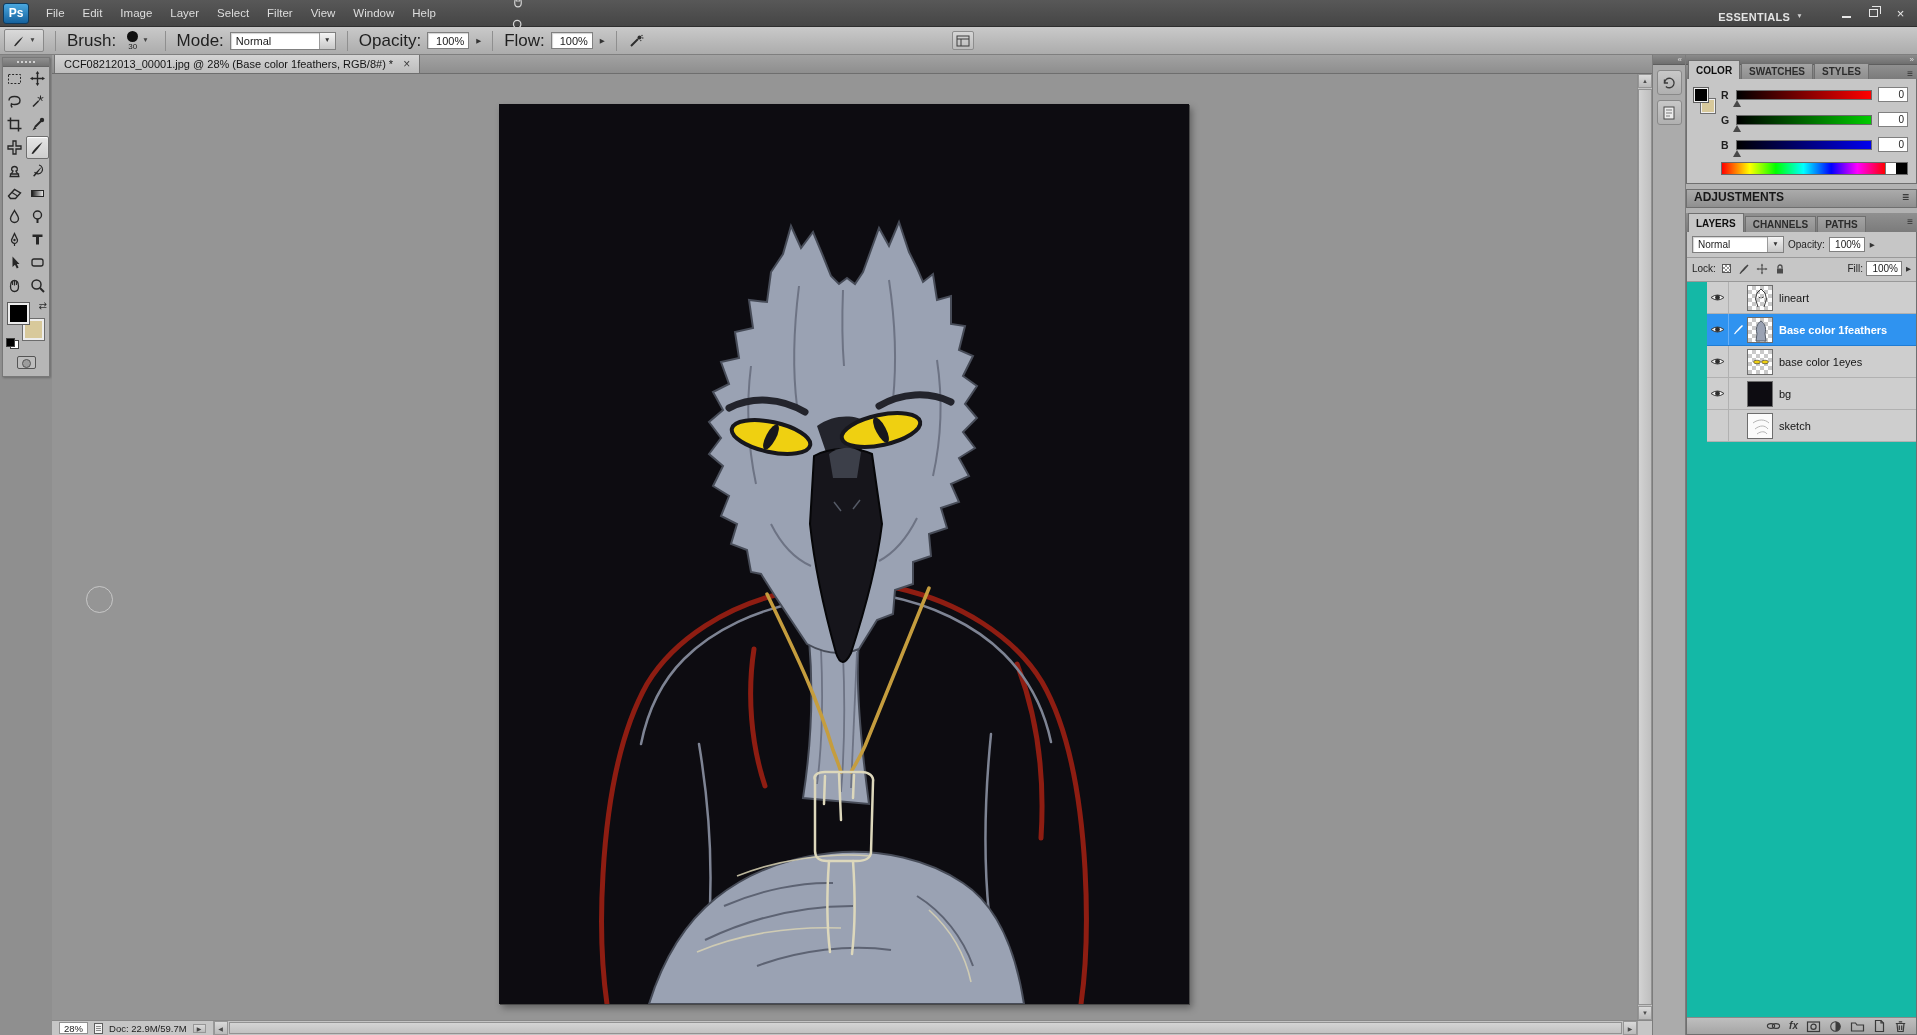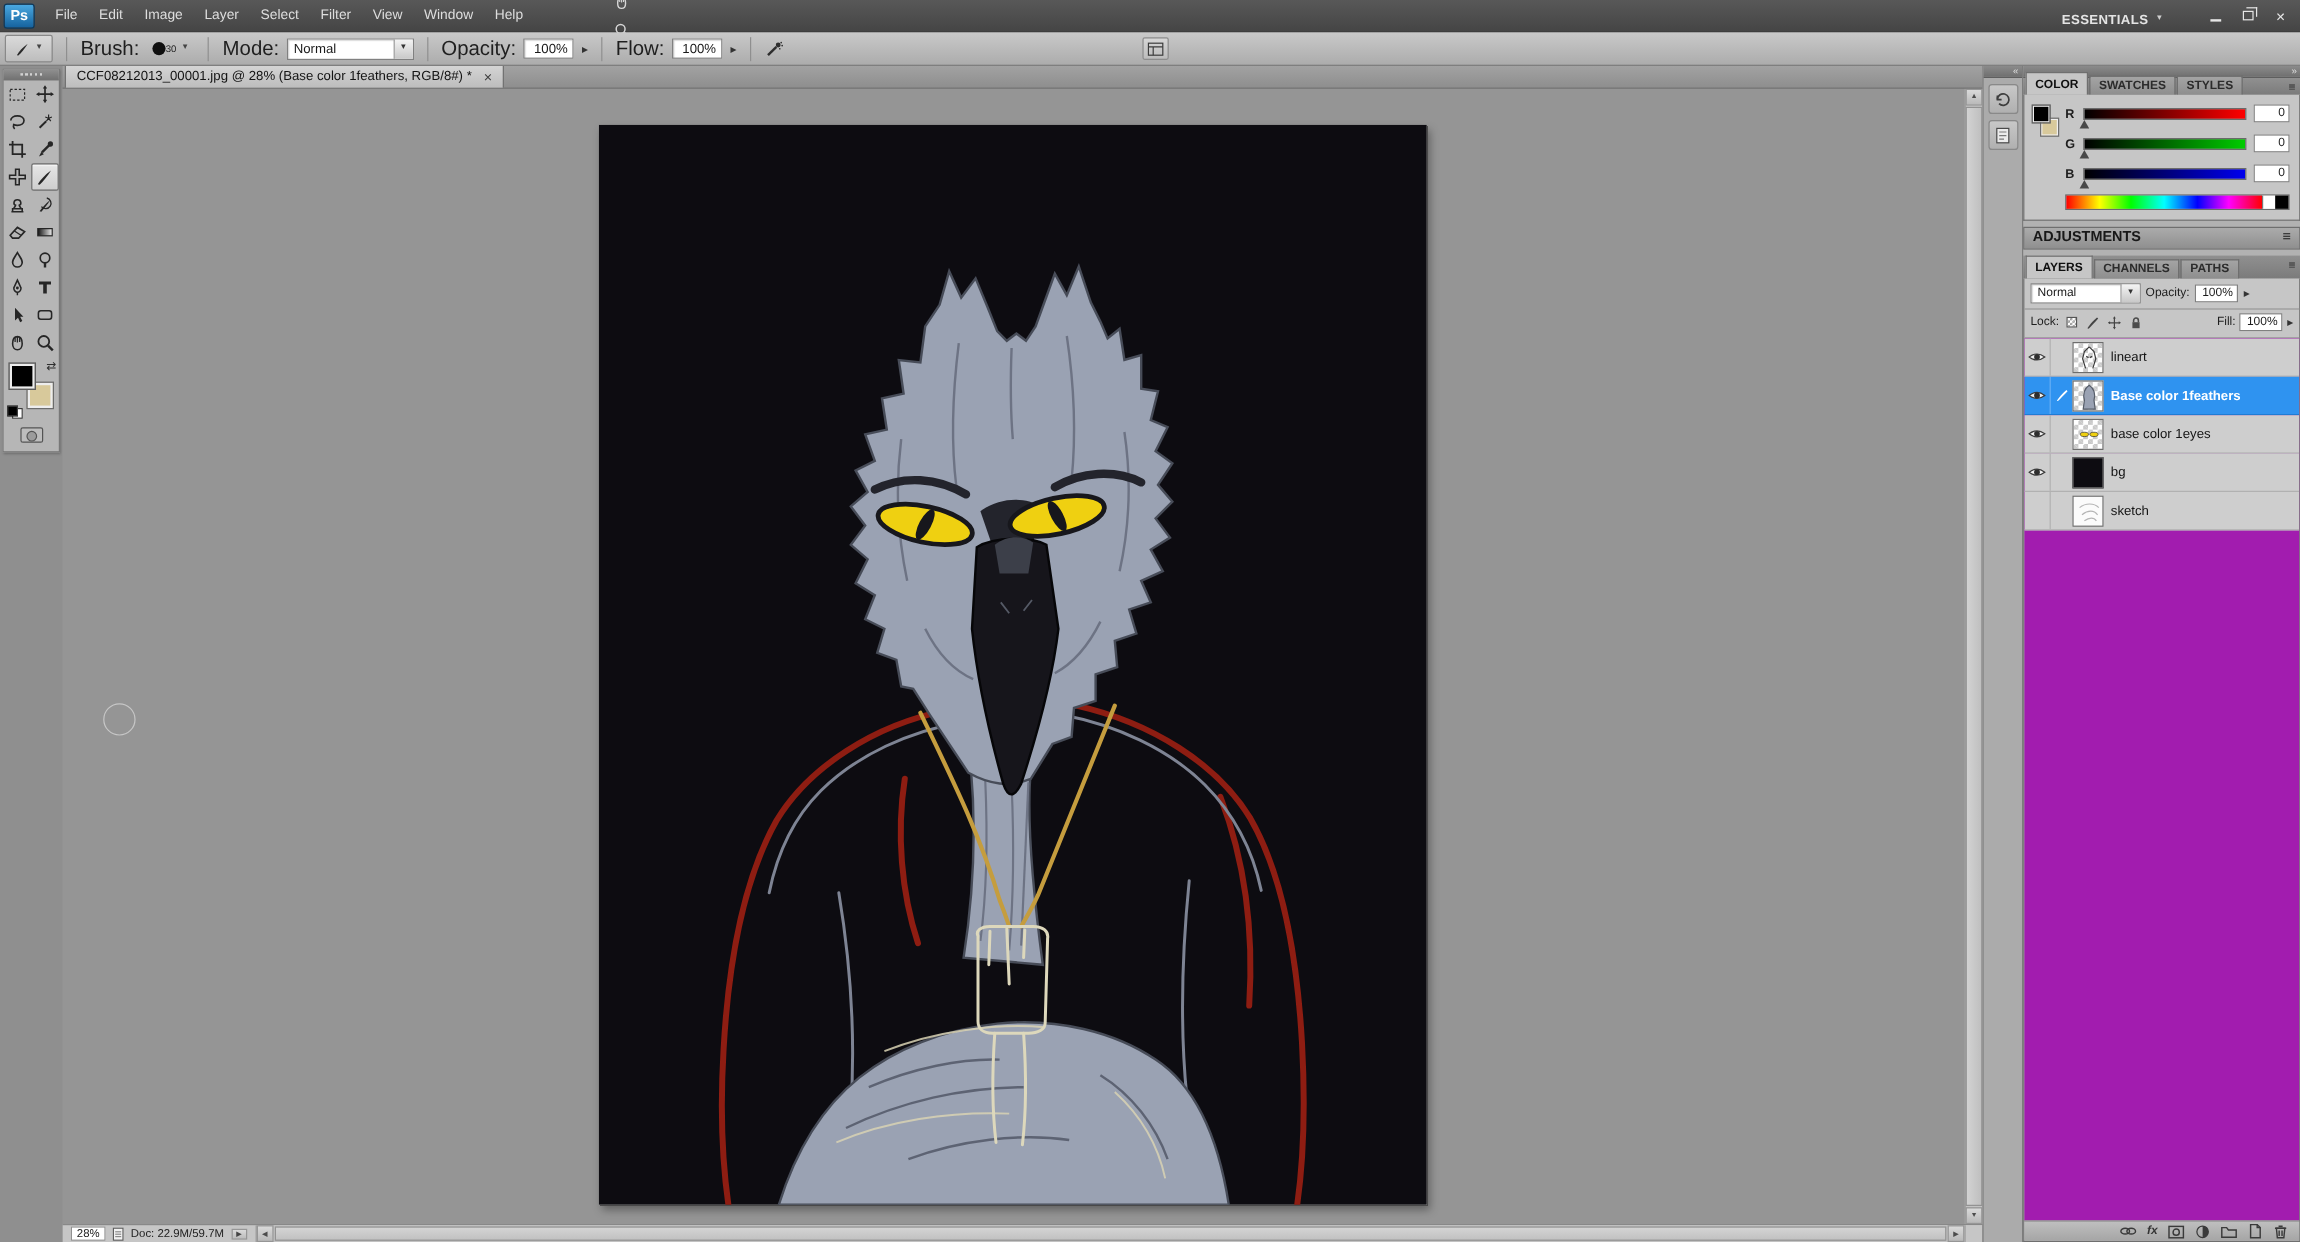--- a/index.html
+++ b/index.html
@@ -24,21 +24,21 @@
 .win-btn{width:27px;height:19px;display:flex;align-items:center;justify-content:center;color:#e9e9e9;font-size:13px;}
 .glyph-min{width:9px;height:2px;background:#e6e6e6;display:inline-block;margin-top:8px;}
 .glyph-restore{width:9px;height:8px;border:1px solid #e6e6e6;display:inline-block;position:relative;background:transparent;}
 .glyph-restore::before{content:"";position:absolute;left:2px;top:-4px;width:8px;height:7px;border:1px solid #e6e6e6;border-left:none;border-bottom:none;}
 
 
 .optionsbar{height:28px;flex:0 0 28px;background:linear-gradient(#c9c9c9,#acacac);border-bottom:1px solid #7f7f7f;display:flex;align-items:center;gap:6px;padding-left:4px;position:relative;color:#1a1a1a;}
 .opt-label{font-size:17px;color:#1f1f1f;}
 .preset-box{width:40px;height:23px;background:linear-gradient(#dadada,#bdbdbd);border:1px solid #898989;border-radius:2px;display:flex;align-items:center;justify-content:center;gap:3px;}
 .brush-combo{display:flex;align-items:center;gap:4px;padding:1px 4px;border:1px solid transparent;}
-.brush-dot-wrap{display:flex;align-items:center;line-height:1;}
+.brush-dot-wrap{display:flex;flex-direction:column;align-items:center;line-height:1;}
 .brush-dot{width:11px;height:11px;border-radius:50%;background:#101010;}
 .brush-size{font-size:8px;margin-top:1px;color:#222;}
 .combo{height:18px;background:#fff;border:1px solid #808080;display:flex;align-items:center;box-shadow:inset 1px 1px 1px rgba(0,0,0,.18);}
 .combo .cval{padding:0 5px;flex:1;font-size:11px;white-space:nowrap;}
 .combo .cbtn{width:16px;height:100%;border-left:1px solid #9a9a9a;background:linear-gradient(#f4f4f4,#c8c8c8);display:flex;align-items:center;justify-content:center;}
 .mode-combo{width:106px;}
 .valfield{height:17px;background:#fff;border:1px solid #808080;box-shadow:inset 1px 1px 1px rgba(0,0,0,.18);display:flex;align-items:center;justify-content:flex-end;padding:0 4px;min-width:42px;font-size:11px;}
 .spin{font-size:6.5px;color:#333;margin-left:1px;}
 .vsep{width:1px;height:20px;background:#8f8f8f;margin:0 5px;}
 .toggle-panel-btn{position:absolute;left:952px;top:4px;width:22px;height:19px;display:flex;align-items:center;justify-content:center;border:1px solid #8d8d8d;border-radius:2px;background:linear-gradient(#d6d6d6,#bcbcbc);}
@@ -121,21 +121,21 @@
 .layers-panel{flex:1;display:flex;flex-direction:column;min-height:0;margin-top:5px;}
 .layers-body{flex:1;display:flex;flex-direction:column;background:#c6c6c6;border:1px solid #6f6f6f;border-top:none;min-height:0;}
 .lp-controls{padding:4px 5px 4px;border-bottom:1px solid #999;display:flex;align-items:center;gap:4px;}
 .blend-combo{width:92px;height:17px;}
 .sm-label{font-size:10px;color:#1e1e1e;white-space:nowrap;}
 .sm-val{height:15px;min-width:36px;background:#fff;border:1px solid #808080;font-size:10px;display:flex;align-items:center;justify-content:flex-end;padding:0 3px;}
 .lp-lockrow{padding:3px 5px 5px;border-bottom:1px solid #999;display:flex;align-items:center;gap:3px;}
 .lock-ico{width:15px;height:14px;display:flex;align-items:center;justify-content:center;}
 .checker-mini{width:9px;height:9px;border:1px solid #555;background-image:linear-gradient(45deg,#999 25%,transparent 25%,transparent 75%,#999 75%),linear-gradient(45deg,#999 25%,#fff 25%,#fff 75%,#999 75%);background-size:4px 4px;background-position:0 0,2px 2px;background-color:#fff;}
 .lockrow-spacer{flex:1;}
-.layer-list{flex:1;background:#a21caf;overflow:hidden;}
+.layer-list{flex:1;background:#14b8a6;overflow:hidden;padding-left:20px;}
 .layer-row{height:32px;display:flex;align-items:center;border-bottom:1px solid #b1b1b1;background:#cecece;}
 .layer-row.sel{background:#2f93f0;border-bottom-color:#1f7cd4;}
 .eye-cell{width:22px;align-self:stretch;display:flex;align-items:center;justify-content:center;border-right:1px solid #b1b1b1;}
 .layer-row.sel .eye-cell{border-right-color:#66aef5;}
 .ind-cell{width:18px;display:flex;align-items:center;justify-content:center;}
 .thumb{width:26px;height:26px;border:1px solid #6d6d6d;margin-right:6px;position:relative;overflow:hidden;background:#fff;flex:0 0 26px;}
 .thumb svg{position:absolute;left:0;top:0;}
 .thumb-black{background:#0d0c11;}
 .thumb-white{background:#fbfbfb;}
 .lname{font-size:11px;color:#141414;white-space:nowrap;}

